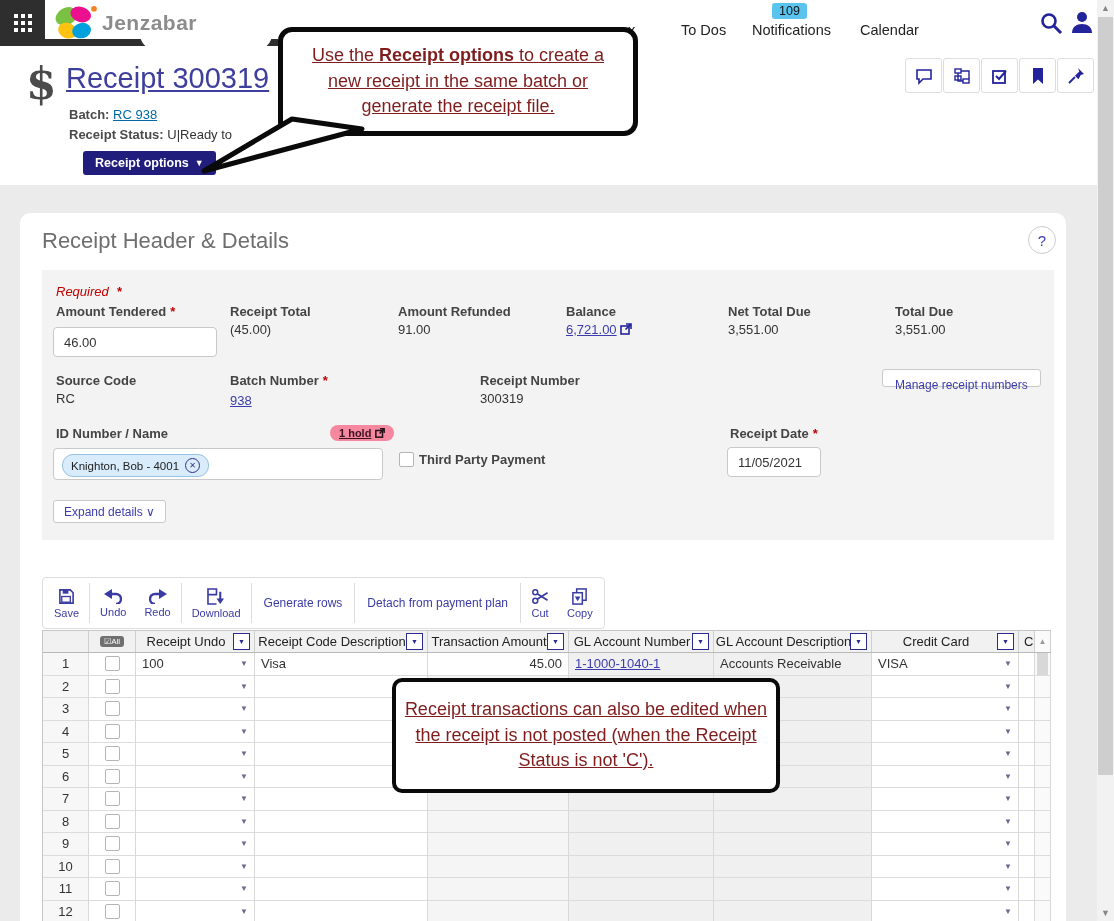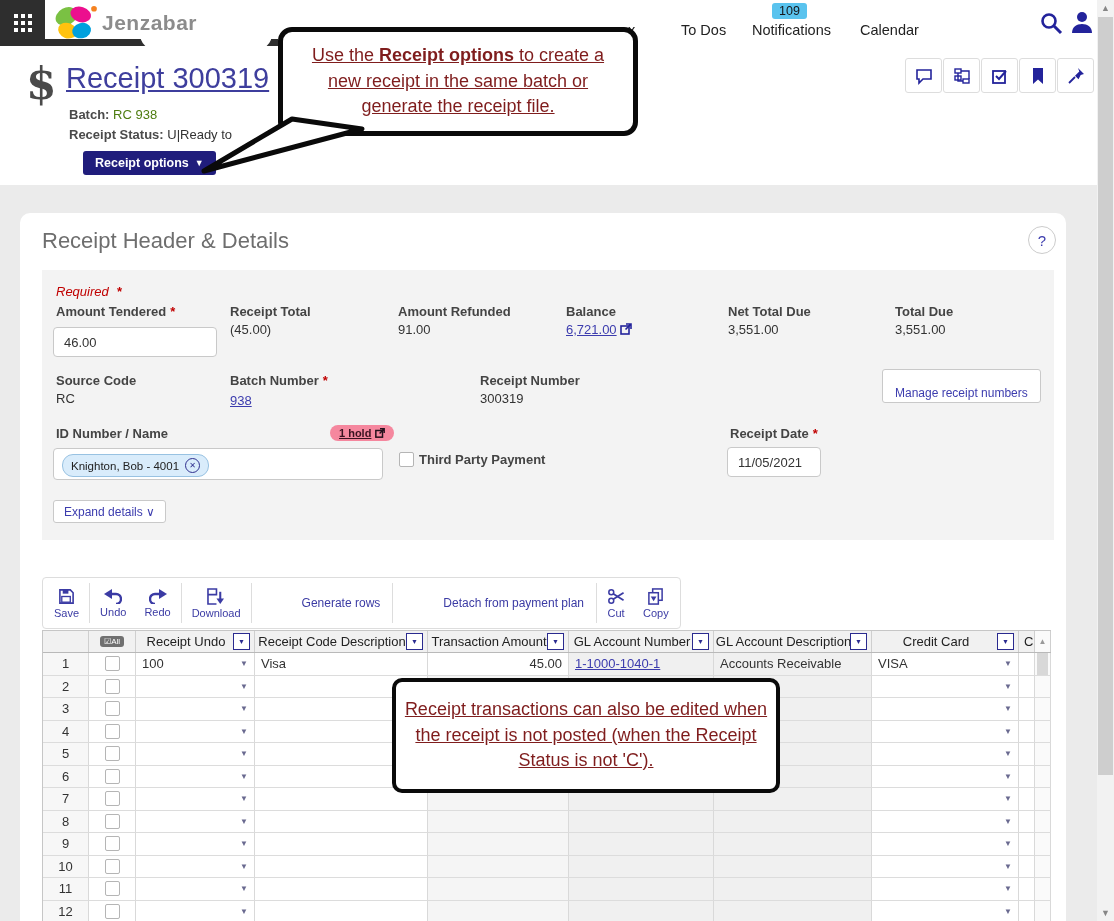--- a/index.html
+++ b/index.html
@@ -16,21 +16,21 @@
   .nav-item{position:absolute;top:22px;font-size:14.5px;color:#222;cursor:pointer;}
   .nav-badge{position:absolute;left:772px;top:3px;background:#5ac3ee;color:#16161a;font-size:12.5px;
              padding:1px 7px;border-radius:3px;}
   .hdr-ico{position:absolute;top:12px;cursor:pointer;}
   
   .dollar{position:absolute;left:26px;top:58px;font-family:"DejaVu Serif",serif;font-weight:bold;
           font-size:44px;color:#4a4a4a;}
   .rtitle{position:absolute;left:66px;top:62px;font-size:29px;color:#3e3e9d;text-decoration:underline;cursor:pointer;}
   .meta{position:absolute;left:69px;font-size:13px;color:#333;}
   .meta b{color:#4a4a4a;}
-  .meta a{color:#4d7c0f;cursor:pointer;}
+  .meta a{color:#0369a1;text-decoration:underline;cursor:pointer;}
   .opt-btn{position:absolute;left:83px;top:151px;background:#201d7c;color:#fff;font-size:12.5px;font-weight:bold;
            border:none;border-radius:3px;padding:5px 12px;cursor:pointer;display:flex;align-items:center;gap:6px;}
   .opt-btn .caret{font-size:9px;}
   .icon-row{position:absolute;left:905px;top:58px;display:flex;gap:1px;}
   .icon-btn{width:35px;height:33px;background:#fff;border:1px solid #ddd;border-radius:3px;
             display:flex;align-items:center;justify-content:center;cursor:pointer;}
   
   .page-lower{position:absolute;left:0;top:185px;width:1097px;height:736px;background:#ebebeb;}
   .card{position:absolute;left:20px;top:213px;width:1046px;height:708px;background:#fff;border-radius:10px 10px 0 0;}
   .card-title{position:absolute;left:22px;top:15px;font-size:22px;color:#6e6e6e;}
@@ -52,21 +52,21 @@
   .chip{position:absolute;left:8px;top:5px;background:#d9ecfb;border:1px solid #98c2e2;border-radius:11px;
         height:21px;display:flex;align-items:center;gap:6px;padding:0 8px;font-size:11.5px;color:#222;}
   .chip-x{width:13px;height:13px;border:1.4px solid #30308f;border-radius:50%;display:flex;align-items:center;
           justify-content:center;font-size:8px;color:#30308f;cursor:pointer;}
   .cbox{width:13px;height:13px;border:1px solid #b5b5b5;border-radius:2px;background:#fff;display:inline-block;cursor:pointer;}
   
   .toolbar{position:absolute;left:22px;top:364px;height:44px;background:#fff;border:1px solid #ddd;border-radius:4px;
            display:inline-flex;align-items:stretch;padding:3px 2px;}
   .t-item{display:flex;flex-direction:column;align-items:center;justify-content:center;padding:0 9px;cursor:pointer;}
   .t-item span{font-size:11px;color:#3b3ba4;margin-top:2px;}
-  .t-text{display:flex;align-items:center;padding:0 11px;font-size:12px;color:#3b3ba4;cursor:pointer;white-space:nowrap;margin-left:38px;}
+  .t-text{display:flex;align-items:center;padding:0 11px;font-size:12px;color:#3b3ba4;cursor:pointer;white-space:nowrap;}
   .t-sep{width:1px;background:#ddd;margin:2px 1px;}
   
   .grid{position:absolute;left:22px;top:417px;width:1008px;height:291px;border-top:1px solid #c6c6c6;
         border-left:1px solid #c6c6c6;overflow:hidden;background:#fff;}
   .g-row{display:flex;height:22.5px;}
   .g-hrow{display:flex;height:21px;background:#f1f1f1;border-bottom:1px solid #b9b9b9;}
   .g-hc{display:flex;align-items:center;justify-content:center;position:relative;font-size:13px;color:#222;
         border-right:1px solid #cfcfcf;box-sizing:border-box;overflow:hidden;white-space:nowrap;}
   .g-c{display:flex;align-items:center;position:relative;font-size:13px;color:#333;border-right:1px solid #d9d9d9;
        border-bottom:1px solid #dcdcdc;box-sizing:border-box;overflow:hidden;white-space:nowrap;padding:0 6px;}
@@ -220,21 +220,21 @@
       <div class="fvalue" style="left:853px;top:52px">3,551.00</div>
 
       <div class="flabel" style="left:14px;top:103px">Source Code</div>
       <div class="fvalue" style="left:14px;top:121px">RC</div>
       <div class="flabel" style="left:188px;top:103px">
         <span>Batch Number</span><span class="ast">*</span></div>
       <div class="fvalue" style="left:188px;top:123px">
         <a>938</a></div>
       <div class="flabel" style="left:438px;top:103px">Receipt Number</div>
       <div class="fvalue" style="left:438px;top:121px">300319</div>
-      <button class="white-btn" style="left:840px;top:99px;height:18px;padding:16px 12px">Manage receipt numbers</button>
+      <button class="white-btn" style="left:840px;top:99px;height:18px;padding:8px 12px">Manage receipt numbers</button>
 
       <div class="flabel" style="left:14px;top:156px">ID Number / Name</div>
       <div class="pill">
         <u>1 hold</u>
         <svg width="10" height="10" viewBox="0 0 12 12">
           <rect x="1" y="3" width="8" height="8" fill="none" stroke="#24111c" stroke-width="1.8"></rect>
           <path d="M6 1h5v5M11 1L5.5 6.5" fill="none" stroke="#24111c" stroke-width="1.8"></path>
           </svg>
       </div>
       <div class="tbox" style="left:11px;top:178px;width:330px;height:32px;padding:0">

